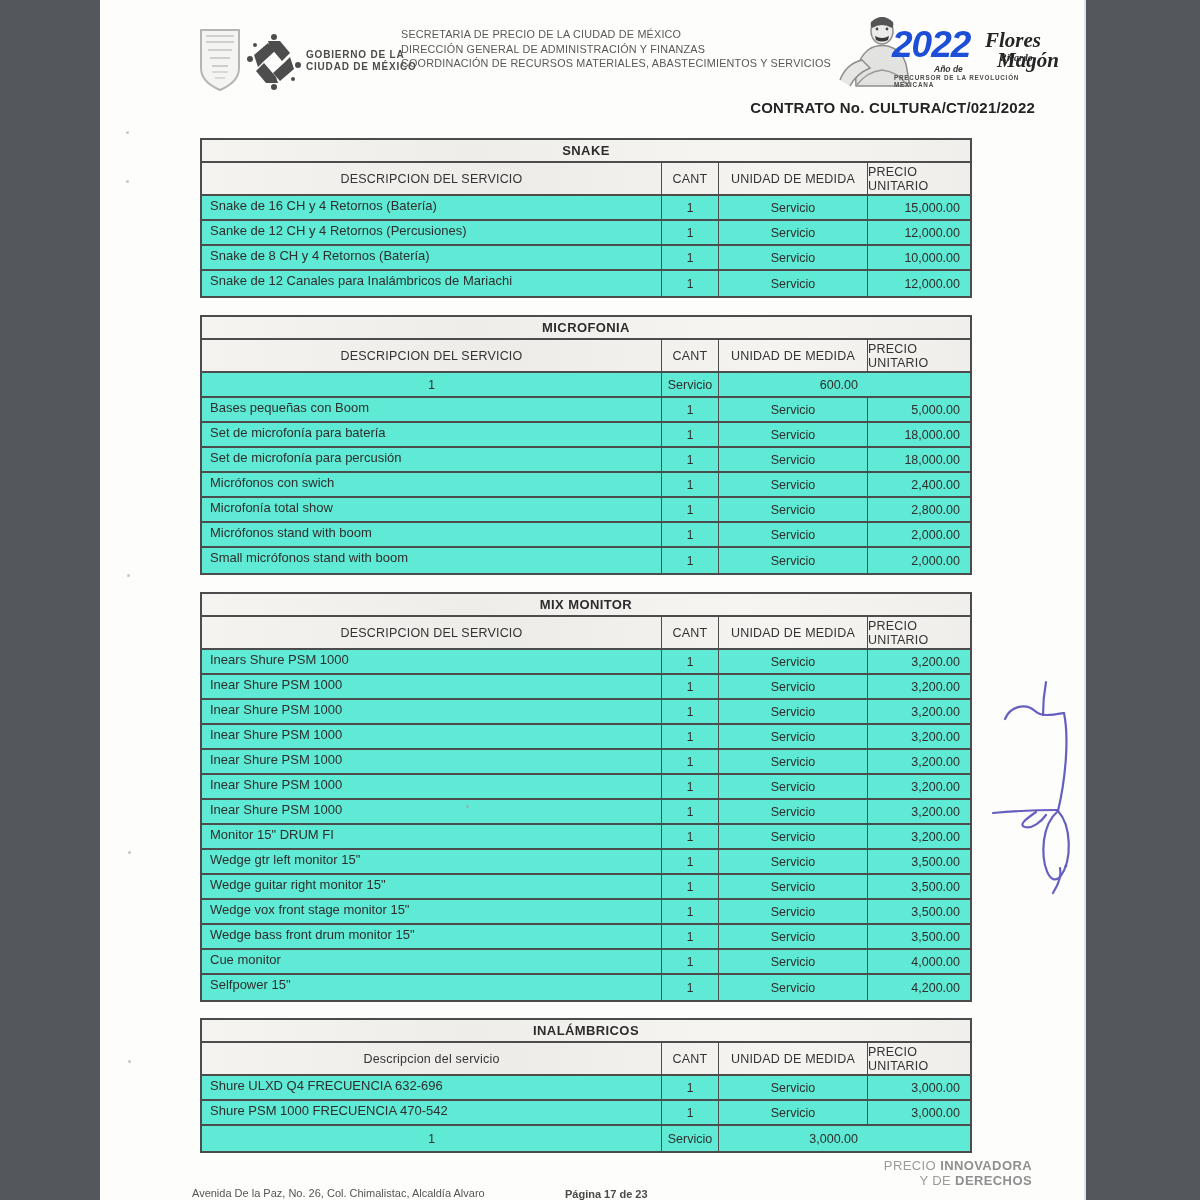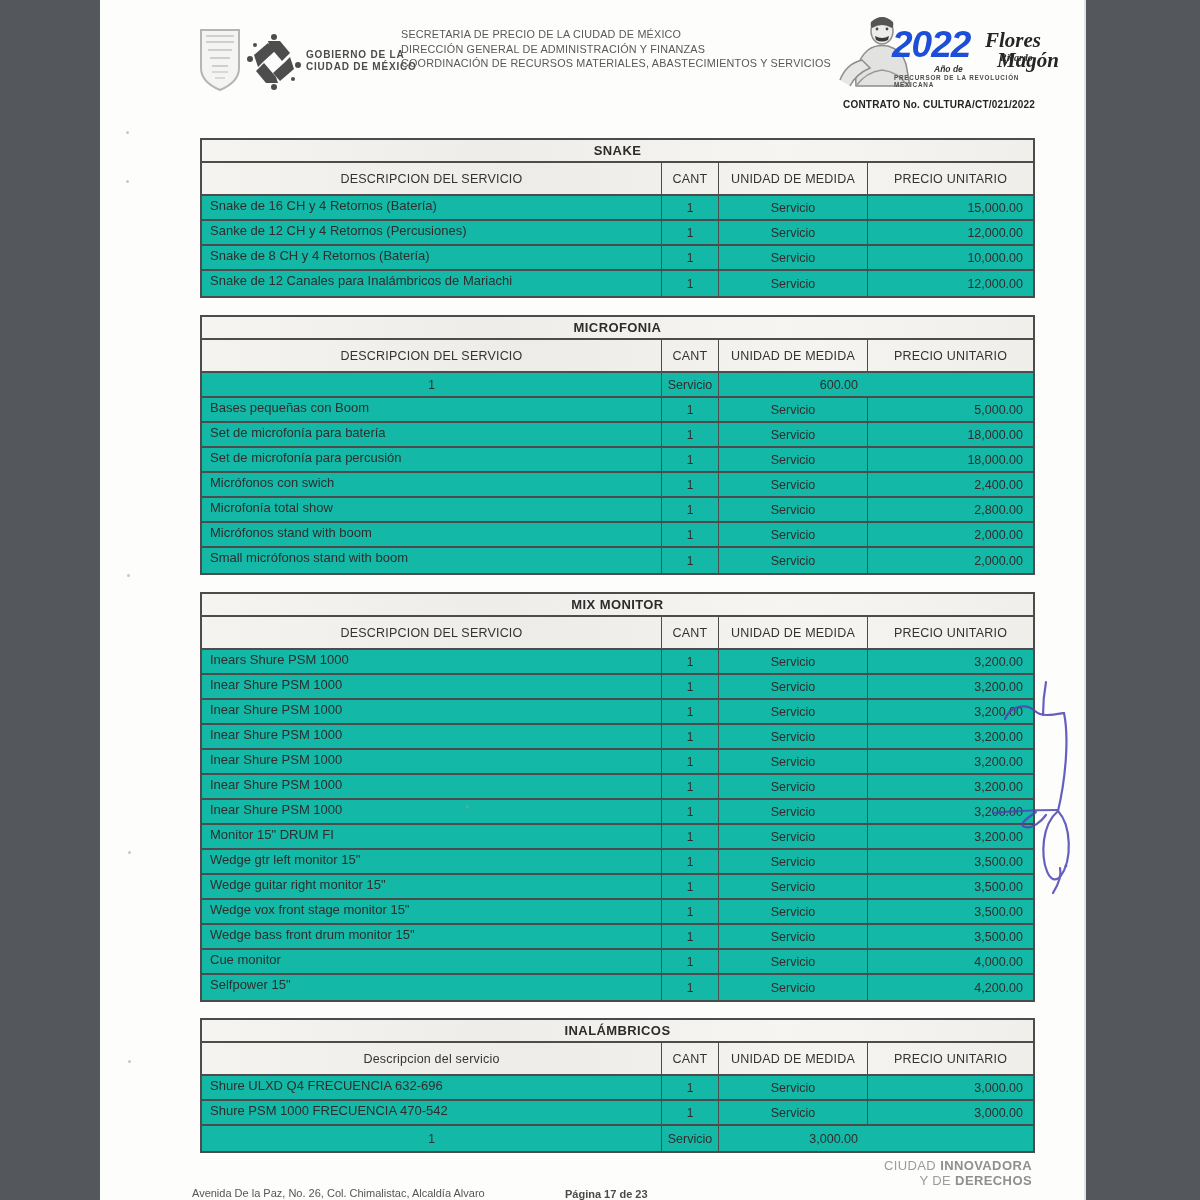--- a/index.html
+++ b/index.html
@@ -19,23 +19,23 @@
   .y2022{position:absolute;left:70px;top:16px;font-size:37px;font-weight:800;font-style:italic;
          color:#1d4ed8;font-family:"Liberation Sans",sans-serif;letter-spacing:-1px;}
   .ano-de{position:absolute;left:112px;top:56px;font-size:8.5px;font-style:italic;font-weight:bold;color:#333;}
   .ricardo{position:absolute;left:178px;top:22px;font-size:10px;font-style:italic;font-weight:bold;
            color:#2c2c2c;font-family:"Liberation Serif",serif;margin-top:22px;}
   .flores{position:absolute;left:163px;top:20px;font-size:21px;font-weight:bold;font-style:italic;
           color:#252525;font-family:"Liberation Serif",serif;}
   .magon{position:absolute;left:175px;top:40px;font-size:21px;font-weight:bold;font-style:italic;
          color:#252525;font-family:"Liberation Serif",serif;}
   .tagline{position:absolute;left:72px;top:66px;font-size:6.3px;letter-spacing:.8px;color:#4a4a4a;font-weight:bold;}
-  .contract-line{position:absolute;right:49px;top:99px;font-size:10px;font-weight:bold;color:#242424;letter-spacing:.2px;}
+  .contract-line{position:absolute;right:49px;top:99px;font-size:15px;font-weight:bold;color:#242424;letter-spacing:.2px;}
   
-  .doc-table{position:absolute;left:100px;width:835px;background:#14b8a6;border:2px solid #4c4c4c;box-sizing:border-box;}
+  .doc-table{position:absolute;left:100px;width:772px;background:#5eead4;border:2px solid #4c4c4c;box-sizing:border-box;}
   .t-title{height:21px;border-bottom:2px solid #4c4c4c;display:flex;align-items:center;justify-content:center;
            font-size:13px;font-weight:600;letter-spacing:.4px;color:#2c2c2c;
            background:linear-gradient(90deg,#f6f4f1 0%,#efede9 35%,#f7f5f2 70%,#f1efeb 100%);}
   .t-head{display:grid;grid-template-columns:460px 57px 149px auto;height:31px;border-bottom:2px solid #4c4c4c;
           background:linear-gradient(90deg,#f5f3f0 0%,#eeece8 40%,#f6f4f1 75%,#f0eeea 100%);}
   .t-head>div{display:flex;align-items:center;justify-content:center;font-size:12.5px;color:#333;
               border-right:1.5px solid #4c4c4c;letter-spacing:.2px;}
   .t-head>div:last-child{border-right:none;}
   .t-row{display:grid;grid-template-columns:460px 57px 149px auto;height:25px;border-bottom:2px solid #4c4c4c;box-sizing:border-box;}
   .t-row:last-child{border-bottom:none;}
@@ -324,21 +324,21 @@
             <div class="cell-cant">1</div>
             <div class="cell-unidad">Servicio</div>
             <div class="cell-precio">3,000.00</div>
           </div>
         </div>
       </div>
 
     <div class="address">Avenida De la Paz, No. 26, Col. Chimalistac, Alcaldía Alvaro</div>
     <div class="page-num">Página 17 de 23</div>
     <div class="city-block">
-      <div><span>CIUDAD </span><b>INNOVADORA</b></div>
+      <div><span>PRECIO </span><b>INNOVADORA</b></div>
       <div><span>Y DE </span><b>DERECHOS</b></div>
     </div>
 
     <div class="speck" style="left:26px;top:131px;"></div>
     <div class="speck" style="left:26px;top:180px;"></div>
     <div class="speck" style="left:27px;top:574px;"></div>
     <div class="speck" style="left:28px;top:851px;"></div>
     <div class="speck" style="left:28px;top:1060px;"></div>
     <div class="speck" style="left:366px;top:805px;"></div>
 

